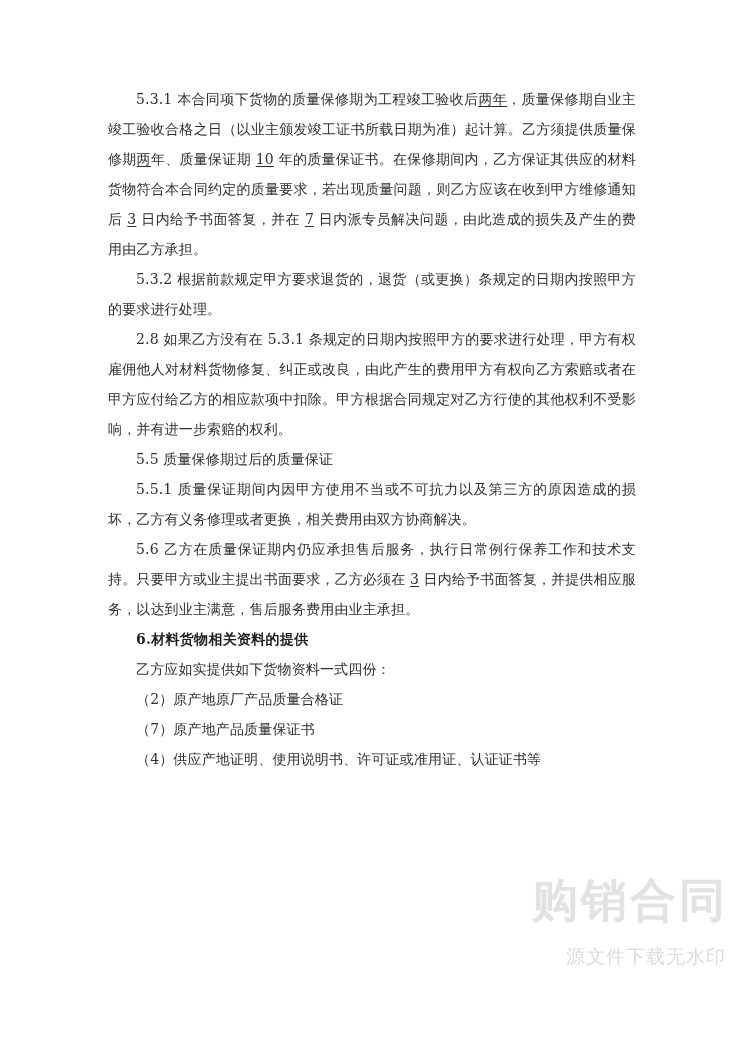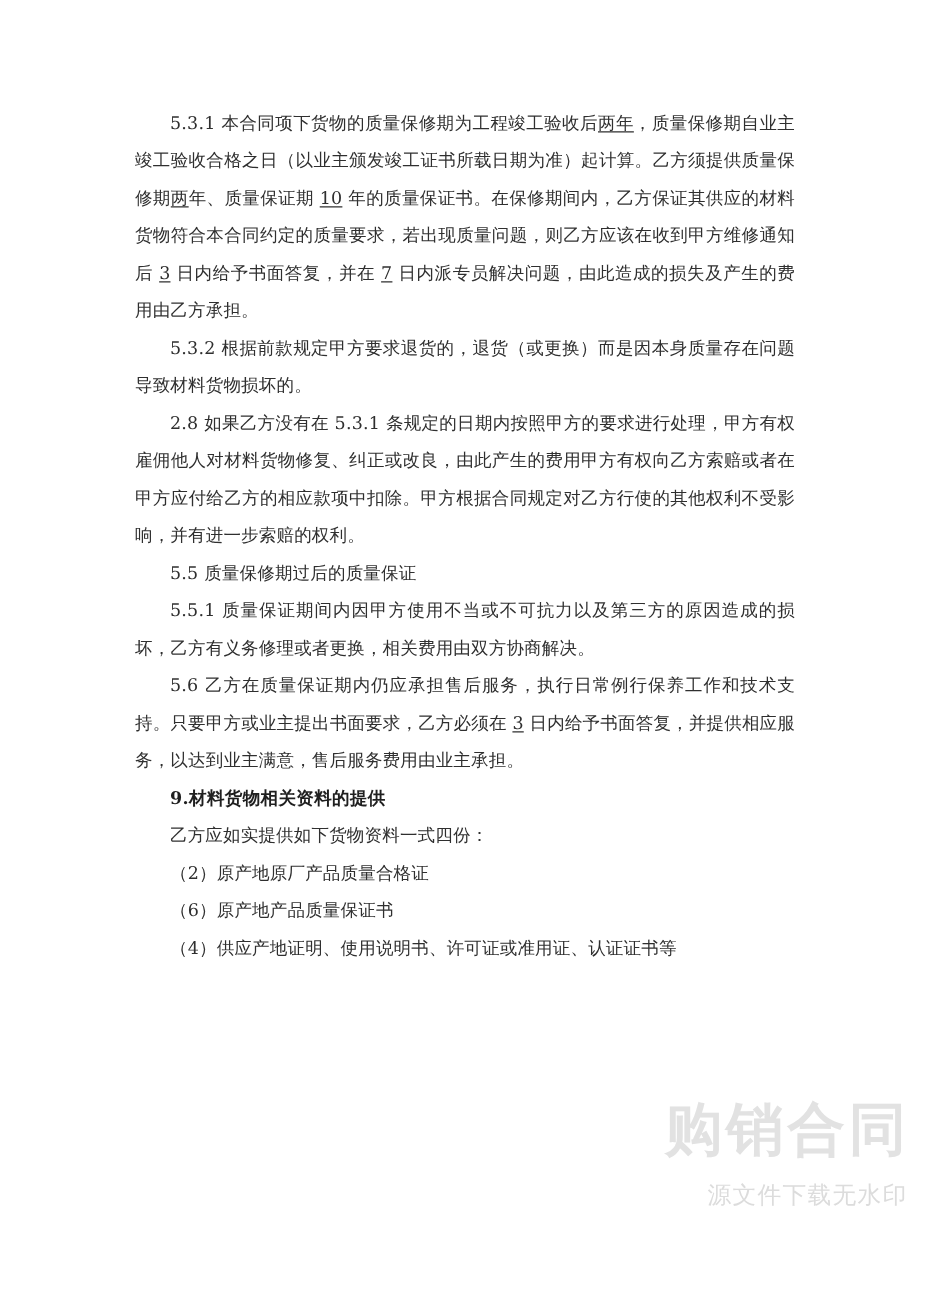--- a/index.html
+++ b/index.html
@@ -26,21 +26,21 @@
     width: 260px;
     height: 120px;
     pointer-events: none;
     user-select: none;
     z-index: 0;
   }
   #watermark .wm-logo {
     position: absolute;
     right: 6px;
     top: 4px;
-    font-family: Liberation Serif, serif;
+    font-family: Liberation Mono, monospace;
     font-weight: bold;
     font-size: 46px;
     letter-spacing: 3px;
     color: #e2e2e2;
     white-space: nowrap;
     line-height: 1;
   }
   #watermark .wm-sub {
     position: absolute;
     right: 8px;
@@ -100,26 +100,26 @@
 
 <div id="page">
 
   <div id="watermark">
     <div class="wm-logo">购销合同</div>
     <div class="wm-sub">源文件下载无水印</div>
   </div>
 
   <div id="doc-body">
       <p class="para indent"><span>5.3.1 本合同项下货物的质量保修期为工程竣工验收后</span><span class="u">两年</span><span>，质量保修期自业主竣工验收合格之日（以业主颁发竣工证书所载日期为准）起计算。乙方须提供质量保修期</span><span class="u">两</span><span>年、质量保证期 </span><span class="u">10</span><span> 年的质量保证书。在保修期间内，乙方保证其供应的材料货物符合本合同约定的质量要求，若出现质量问题，则乙方应该在收到甲方维修通知后 </span><span class="u">3</span><span> 日内给予书面答复，并在 </span><span class="u">7</span><span> 日内派专员解决问题，由此造成的损失及产生的费用由乙方承担。</span></p>
-      <p class="para indent"><span>5.3.2 根据前款规定甲方要求退货的，退货（或更换）而是因本身质量存在问题导致材料货物损坏的。</span></p>
+      <p class="para indent"><span>5.3.2 根据前款规定甲方要求退货的，退货（或更换）条规定的日期内按照甲方的要求进行处理。</span></p>
       <p class="para indent"><span>2.8 如果乙方没有在 5.3.1 条规定的日期内按照甲方的要求进行处理，甲方有权雇佣他人对材料货物修复、纠正或改良，由此产生的费用甲方有权向乙方索赔或者在甲方应付给乙方的相应款项中扣除。甲方根据合同规定对乙方行使的其他权利不受影响，并有进一步索赔的权利。</span></p>
       <p class="para indent"><span>5.5 质量保修期过后的质量保证</span></p>
       <p class="para indent"><span>5.5.1  质量保证期间内因甲方使用不当或不可抗力以及第三方的原因造成的损坏，乙方有义务修理或者更换，相关费用由双方协商解决。</span></p>
       <p class="para indent"><span>5.6 乙方在质量保证期内仍应承担售后服务，执行日常例行保养工作和技术支持。只要甲方或业主提出书面要求，乙方必须在 </span><span class="u">3</span><span> 日内给予书面答复，并提供相应服务，以达到业主满意，售后服务费用由业主承担。</span></p>
-      <p class="para heading"><span>9.材料货物相关资料的提供</span></p>
+      <p class="para heading"><span>6.材料货物相关资料的提供</span></p>
       <p class="para indent"><span>乙方应如实提供如下货物资料一式四份：</span></p>
       <p class="para item"><span>（2）原产地原厂产品质量合格证</span></p>
-      <p class="para item"><span>（6）原产地产品质量保证书</span></p>
+      <p class="para item"><span>（7）原产地产品质量保证书</span></p>
       <p class="para item"><span>（4）供应产地证明、使用说明书、许可证或准用证、认证证书等</span></p>
       <p class="para item"></p>
     </div>
 
 </div>
 
 </body></html>

